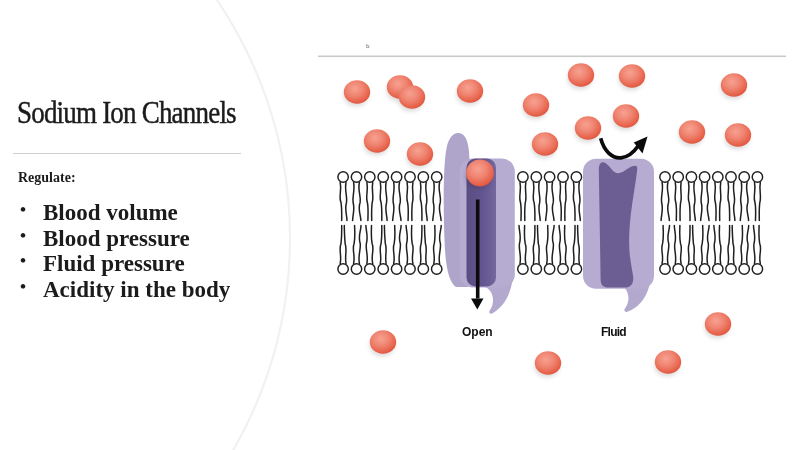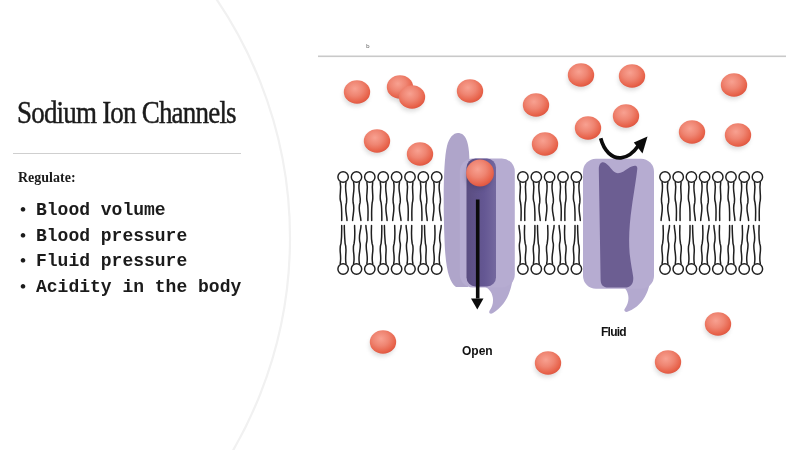--- a/index.html
+++ b/index.html
@@ -1,20 +1,20 @@
 <!DOCTYPE html>
 <html><head><meta charset="utf-8">
 <style>
   html,body{margin:0;padding:0;width:800px;height:450px;background:#fff;overflow:hidden;}
   body{font-family:"Liberation Serif", serif;color:#1b1b1b;position:relative;}
   .title{position:absolute;left:17px;top:94.5px;font-size:27px;letter-spacing:-0.8px;white-space:nowrap;transform:scaleY(1.18);transform-origin:0 0;-webkit-text-stroke:0.4px #1b1b1b;}
   .hr{position:absolute;left:13px;top:153px;width:228px;height:1px;background:#cfcfcf;}
   .reg{position:absolute;left:18px;top:170px;font-size:14px;font-weight:bold;white-space:nowrap;}
   .dot{position:absolute;left:20px;font-size:17.2px;font-weight:bold;}
-  .b{position:absolute;left:36px;font-size:18px;font-weight:bold;white-space:nowrap;font-family:Liberation Mono, monospace;}
+  .b{position:absolute;left:43px;font-size:23px;font-weight:bold;white-space:nowrap;}
   .lbl{position:absolute;font-family:"Liberation Sans",sans-serif;font-size:12px;font-weight:bold;color:#111;}
   svg{position:absolute;left:0;top:0;}
   .tl{fill:none;stroke:#1f1f1f;stroke-width:1.5;stroke-linecap:round;}
   .hd{fill:#fff;stroke:#1f1f1f;stroke-width:1.45;}
 </style></head>
 <body>
 <svg width="800" height="450" viewBox="0 0 800 450">
  <defs>
   <radialGradient id="iong" cx="42%" cy="36%" r="68%">
     <stop offset="0%" stop-color="#f8a191"></stop>
@@ -222,13 +222,13 @@
 <div class="hr"></div>
 <div class="reg">Regulate:</div>
 <div class="dot" style="top:200.4px">•</div>
 <div class="b" style="top:200.4px">Blood volume</div>
 <div class="dot" style="top:225.8px">•</div>
 <div class="b" style="top:225.8px">Blood pressure</div>
 <div class="dot" style="top:251.1px">•</div>
 <div class="b" style="top:251.1px">Fluid pressure</div>
 <div class="dot" style="top:277.1px">•</div>
 <div class="b" style="top:277.1px">Acidity in the body</div>
-<div class="lbl" style="left:462px;top:325px;margin-top:19px;">Open</div>
+<div class="lbl" style="left:462px;top:325px;">Open</div>
 <div class="lbl" style="left:601px;top:325px;letter-spacing:-0.75px;">Fluid</div>
 </body></html>

